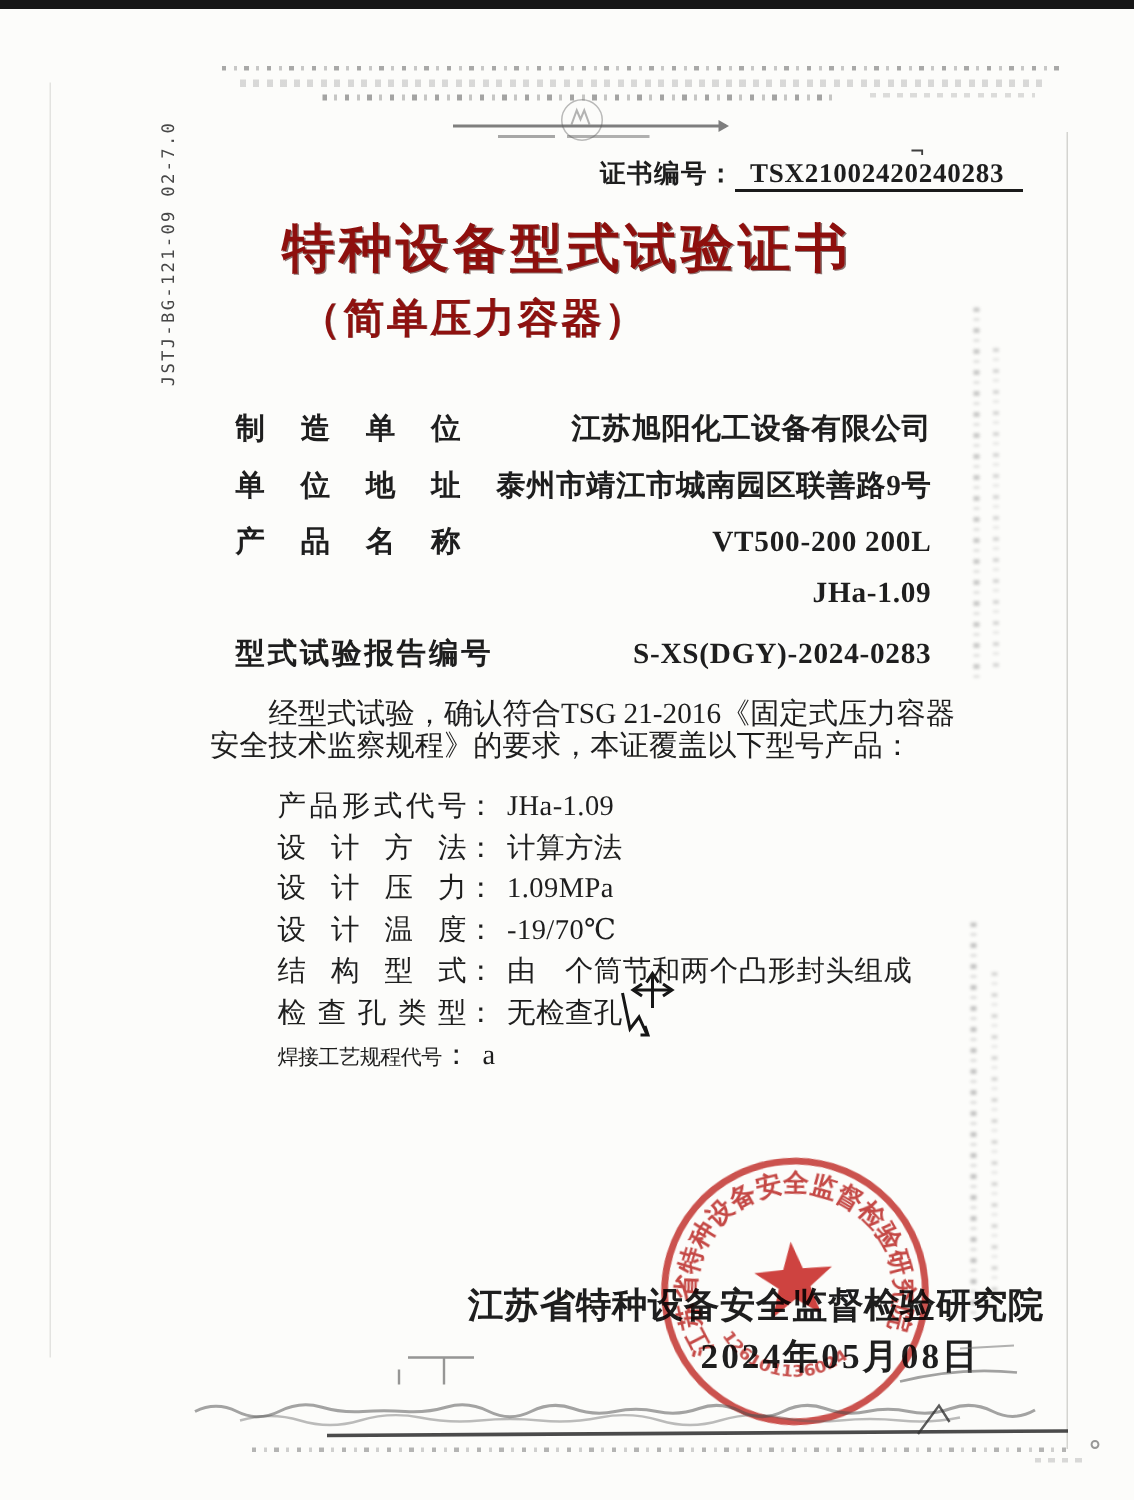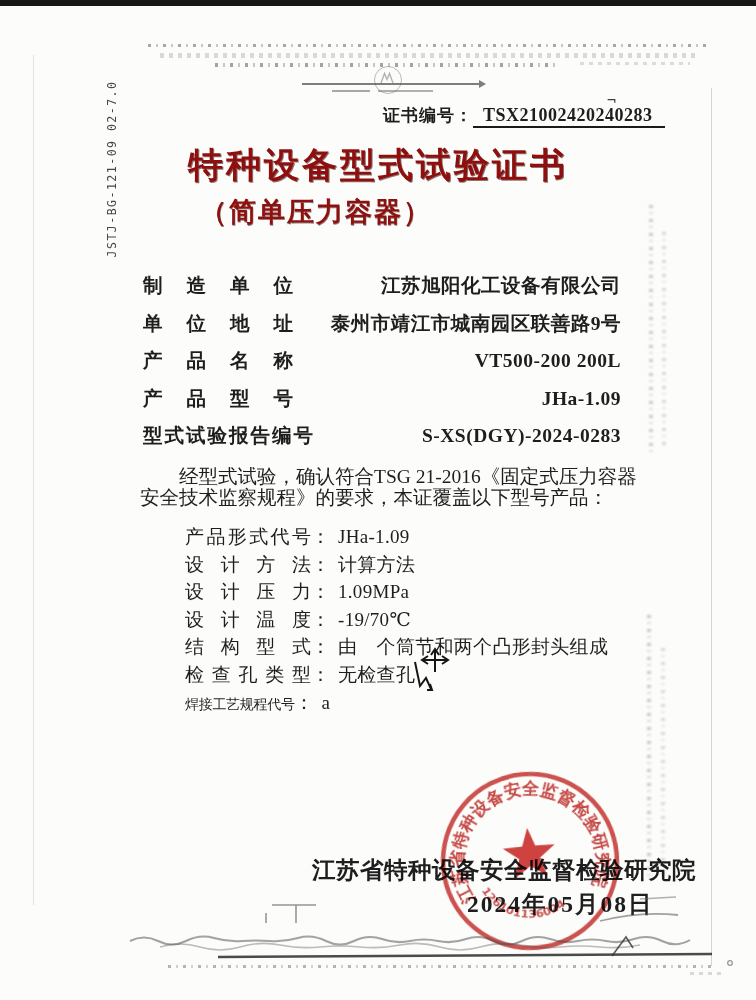--- a/index.html
+++ b/index.html
@@ -32,38 +32,38 @@
   .vertical-code{
     position:absolute;left:22px;top:162px;width:180px;text-align:center;
     transform:rotate(-90deg);
     font-family:"DejaVu Sans Mono","Liberation Mono",monospace;
     font-size:11.5px;letter-spacing:1.5px;color:#474747;
   }
 
   .bleed-col{position:absolute;width:4px;filter:blur(.9px);background:repeating-linear-gradient(180deg,rgba(85,85,85,.55) 0 3px,transparent 3px 7px,rgba(85,85,85,.3) 7px 9px,transparent 9px 14px);}
 
   
-  .cert-no-row{position:absolute;left:383px;top:104px;font-size:17px;font-weight:600;letter-spacing:1px;white-space:nowrap;}
+  .cert-no-row{position:absolute;left:400px;top:104px;font-size:17px;font-weight:600;letter-spacing:1px;white-space:nowrap;}
   .cert-no-value{font-size:18px;letter-spacing:.5px;border-bottom:2px solid #1b1b1b;padding:0 12px 1px 10px;font-weight:700;}
 
   .doc-title{
     position:absolute;left:0;top:142px;width:756px;text-align:center;
     font-size:35px;font-weight:700;letter-spacing:3px;
     color:#8e0f0d;text-shadow:1px 1px 0 rgba(45,5,4,.55);
   }
   .doc-subtitle{
     position:absolute;left:0;top:194px;width:632px;text-align:center;
     font-size:27px;font-weight:700;letter-spacing:2px;
     color:#8e110f;text-shadow:.5px .5px 0 rgba(45,5,4,.5);
   }
 
   
   .fields{position:absolute;left:143px;top:272px;width:478px;}
   .field-row{display:flex;align-items:baseline;height:37.5px;font-size:19.5px;font-weight:600;}
-  .field-label{display:inline-block;width:150px;text-align:justify;text-align-last:justify;flex:0 0 auto;}
+  .field-label{display:inline-block;width:150px;text-align:justify;text-align-last:justify;flex:0 0 auto;margin-left:14px;}
   .field-label.wide{width:auto;text-align-last:auto;letter-spacing:2px;}
   .field-value{flex:1 1 auto;text-align:right;letter-spacing:.5px;}
 
   
   .statement{position:absolute;left:140px;top:466px;width:510px;font-size:19.5px;line-height:21px;text-indent:2em;font-weight:500;}
 
   
   .specs{position:absolute;left:185px;top:524px;width:460px;}
   .spec-row{display:flex;align-items:baseline;height:27.6px;font-size:19px;font-weight:500;white-space:nowrap;}
   .spec-label{display:inline-block;width:126px;text-align:justify;text-align-last:justify;flex:0 0 auto;}
@@ -127,21 +127,20 @@
     </div>
     <div class="field-row">
       <span class="field-label">单位地址</span>
       <span class="field-value">泰州市靖江市城南园区联善路9号</span>
     </div>
     <div class="field-row">
       <span class="field-label">产品名称</span>
       <span class="field-value">VT500-200 200L</span>
     </div>
     <div class="field-row">
-      <span class="field-label">产品型号</span>
       <span class="field-value">JHa-1.09</span>
     </div>
     <div class="field-row">
       <span class="field-label wide">型式试验报告编号</span>
       <span class="field-value">S-XS(DGY)-2024-0283</span>
     </div>
   </div>
 
   <div class="statement">经型式试验，确认符合TSG 21-2016《固定式压力容器安全技术监察规程》的要求，本证覆盖以下型号产品：</div>
 

